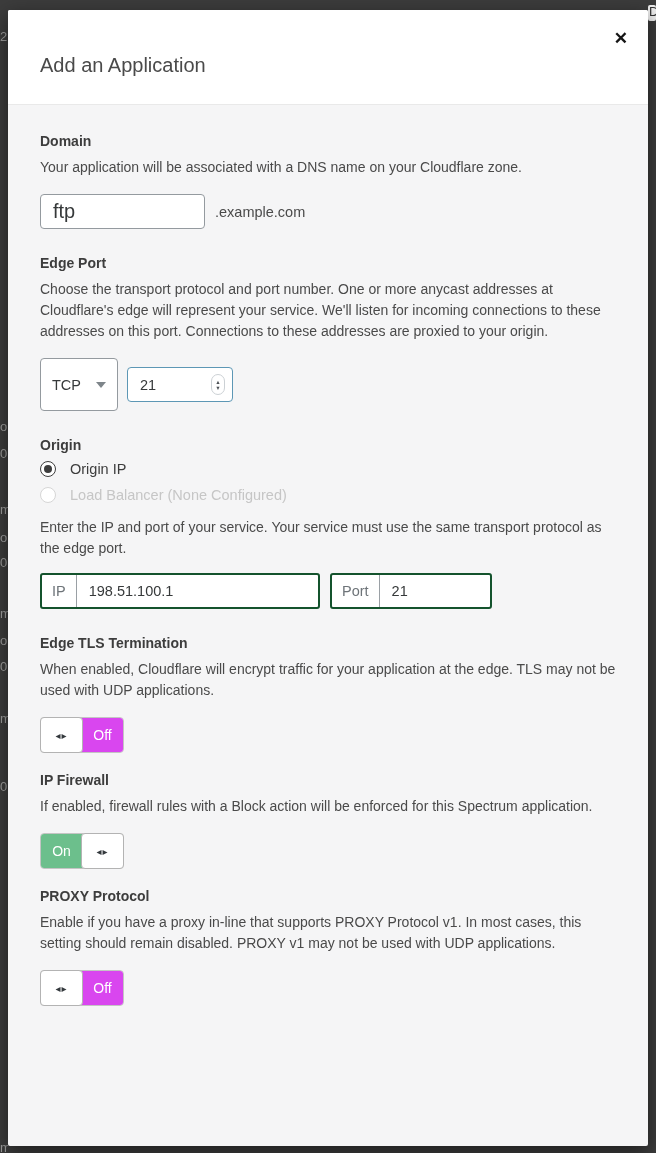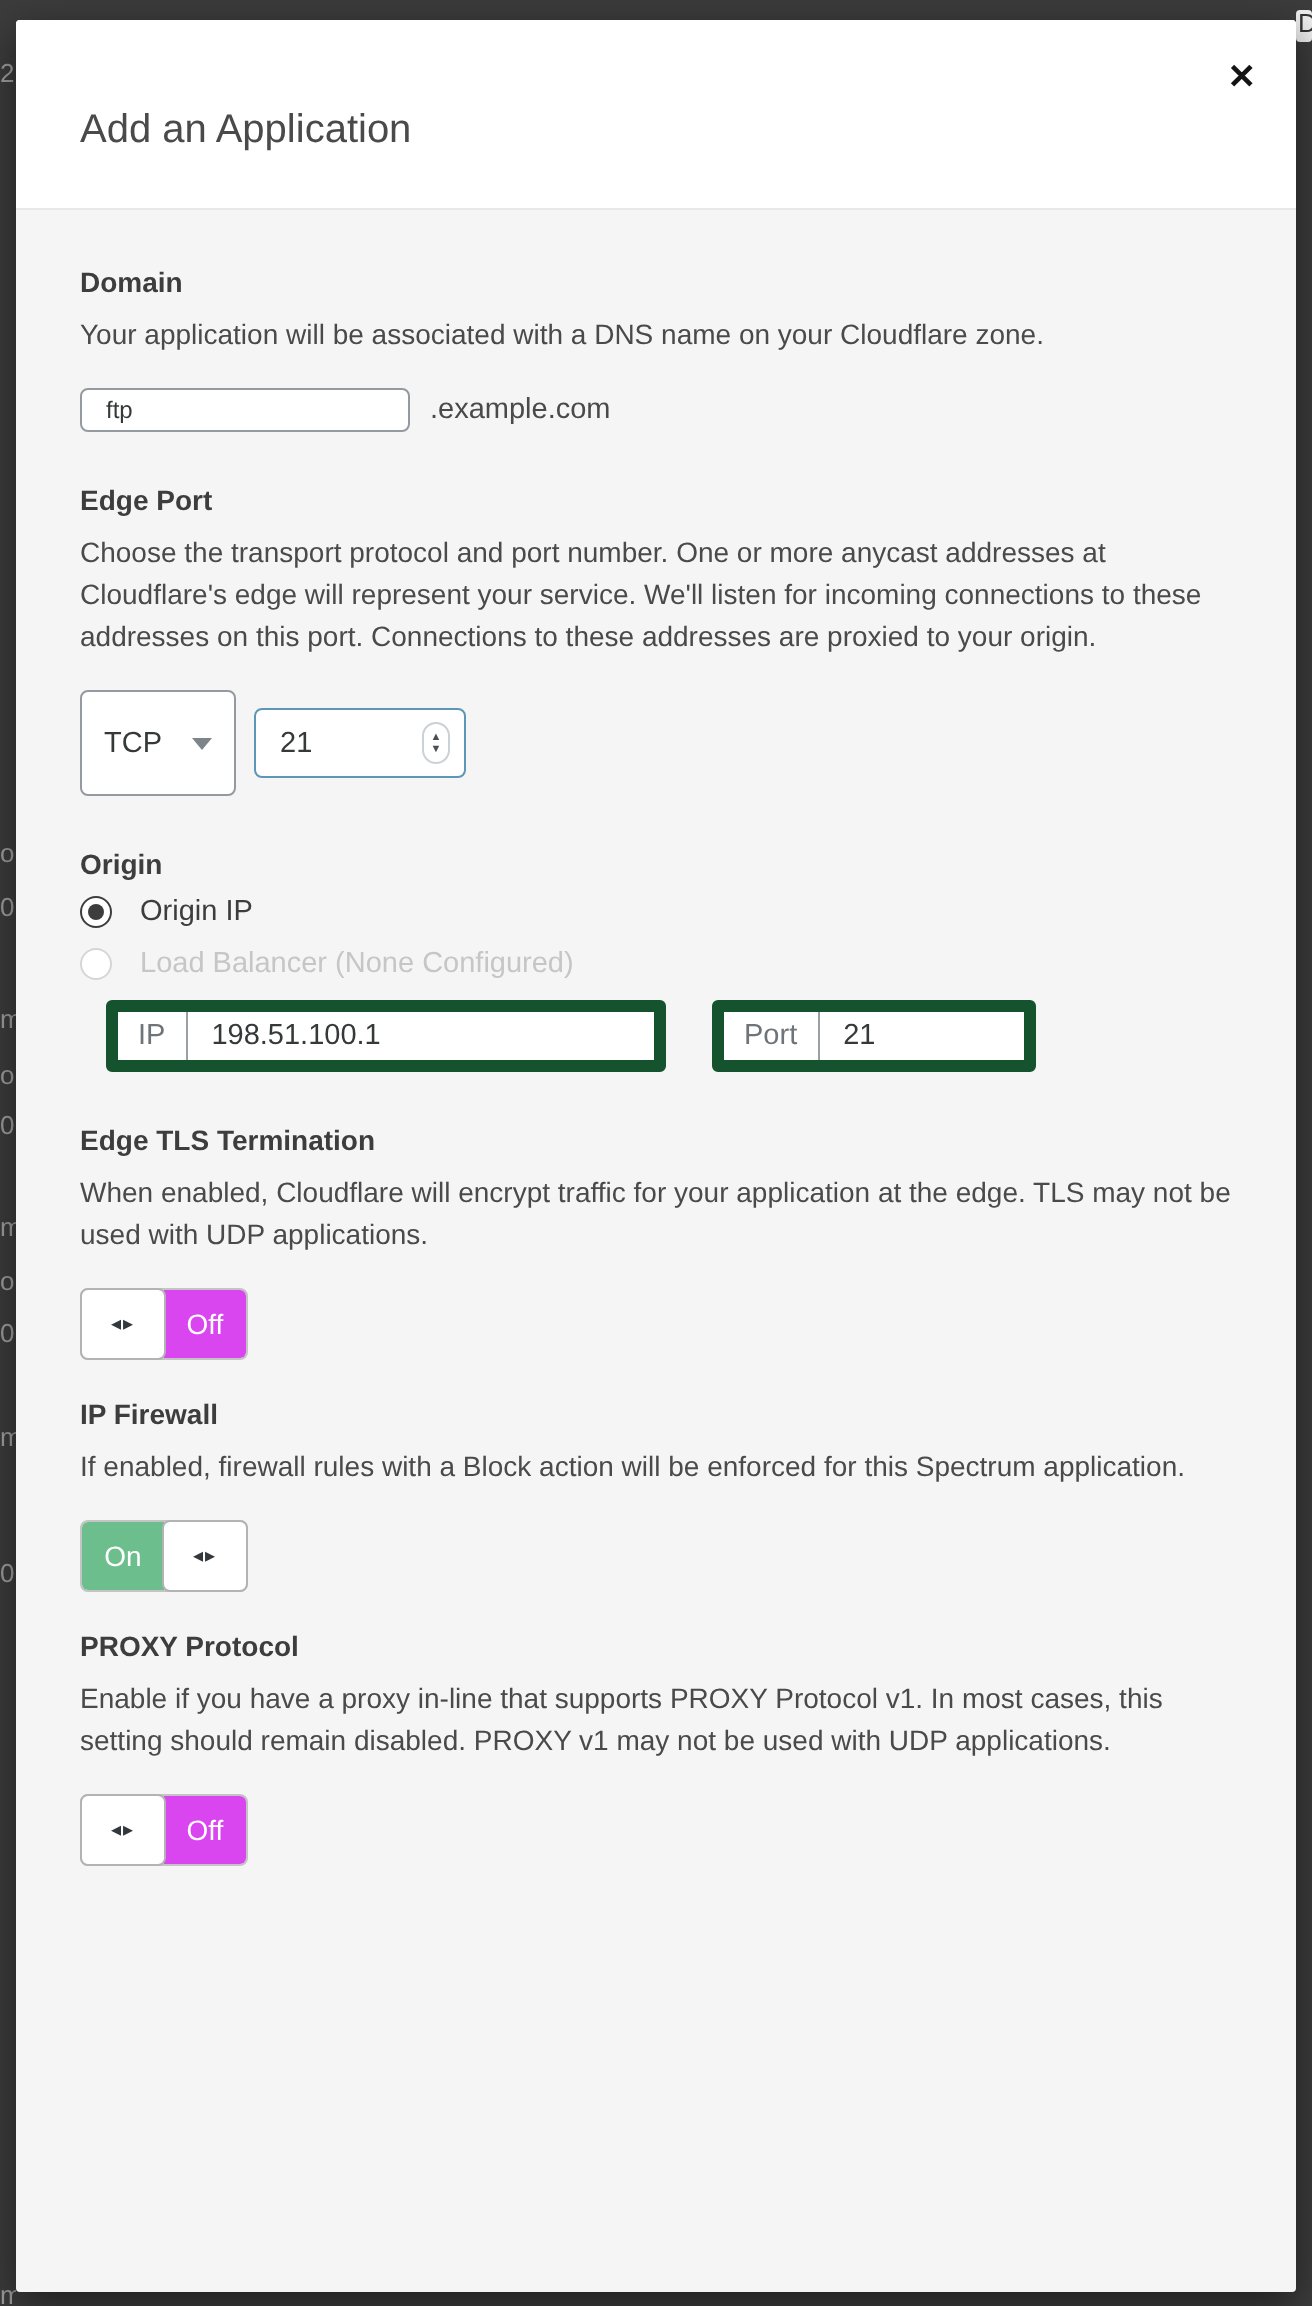--- a/index.html
+++ b/index.html
@@ -71,25 +71,25 @@
   .field-desc {
     font-size: 14px;
     color: #4a4a4a;
     line-height: 21px;
     margin: 0 0 16px 0;
   }
   .section { margin-bottom: 26px; }
   .section.tight { margin-bottom: 19px; }
 
   .text-input {
-    height: 22px;
+    height: 35px;
     border: 1px solid #949a9f;
     border-radius: 4px;
     background: #fff;
-    font-size: 12px;
+    font-size: 20px;
     color: #36393a;
     padding: 0 12px;
     font-family: "Liberation Sans", sans-serif;
     outline: none;
   }
   .domain-row { display: flex; align-items: center; }
   .domain-input { width: 165px; }
   .domain-suffix { margin-left: 10px; font-size: 14.5px; color: #4a4a4a; }
 
   .edgeport-row { display: flex; align-items: center; gap: 9px; }
@@ -158,24 +158,23 @@
   .radio.disabled { border-color: #d6d6d6; cursor: default; }
   .radio-label { font-size: 14.5px; color: #3d3d3d; }
   .radio-label.disabled { color: #c6c6c6; }
   .origin-desc2 { margin-top: 14px; margin-bottom: 14px; }
 
   .ipport-row { display: flex; align-items: center; gap: 10px; }
   .input-group {
     display: flex; align-items: stretch;
     height: 36px;
     background: #fff;
-    border: 6px solid #14532d;
+    border: 2px solid #14532d;
     border-radius: 3px;
     overflow: hidden;
-    margin-left: 13px;
   }
   .input-group .prefix {
     display: flex; align-items: center;
     padding: 0 10px;
     font-size: 14.5px;
     color: #6e7479;
     border-right: 1px solid #9aa0a5;
   }
   .input-group input {
     border: none; outline: none;
@@ -303,20 +302,21 @@
 
       <div class="radio-row">
         <span class="radio checked"></span>
         <span class="radio-label">Origin IP</span>
       </div>
       <div class="radio-row">
         <span class="radio disabled"></span>
         <span class="radio-label disabled">Load Balancer (None Configured)</span>
       </div>
 
+      <p class="field-desc origin-desc2">Enter the IP and port of your service. Your service must use the same transport protocol as the edge port.</p>
 
       <div class="ipport-row">
         <div class="input-group ip-group">
           <span class="prefix">IP</span>
           <input type="text" value="198.51.100.1" style="">
         </div>
         <div class="input-group port-group">
           <span class="prefix">Port</span>
           <input type="text" value="21" style="">
         </div>

